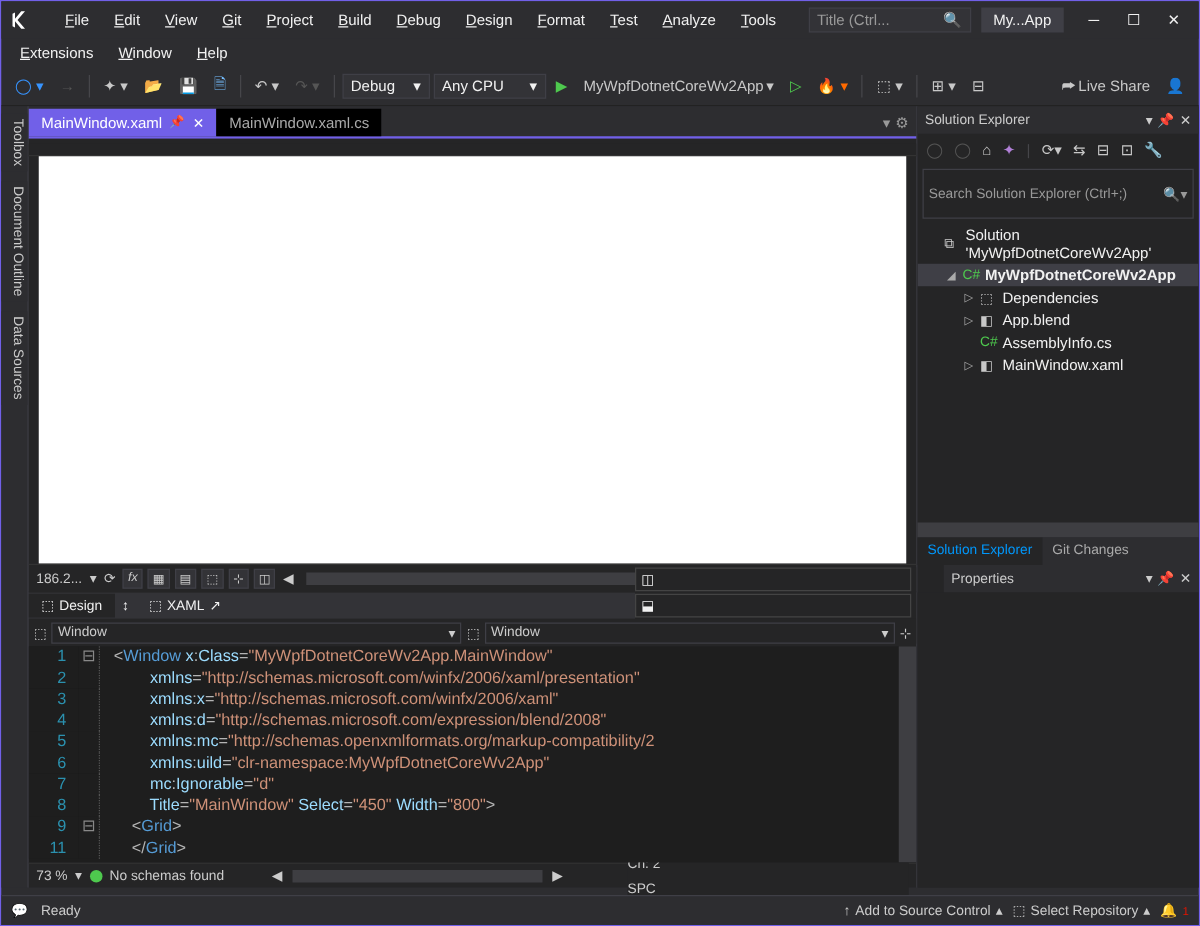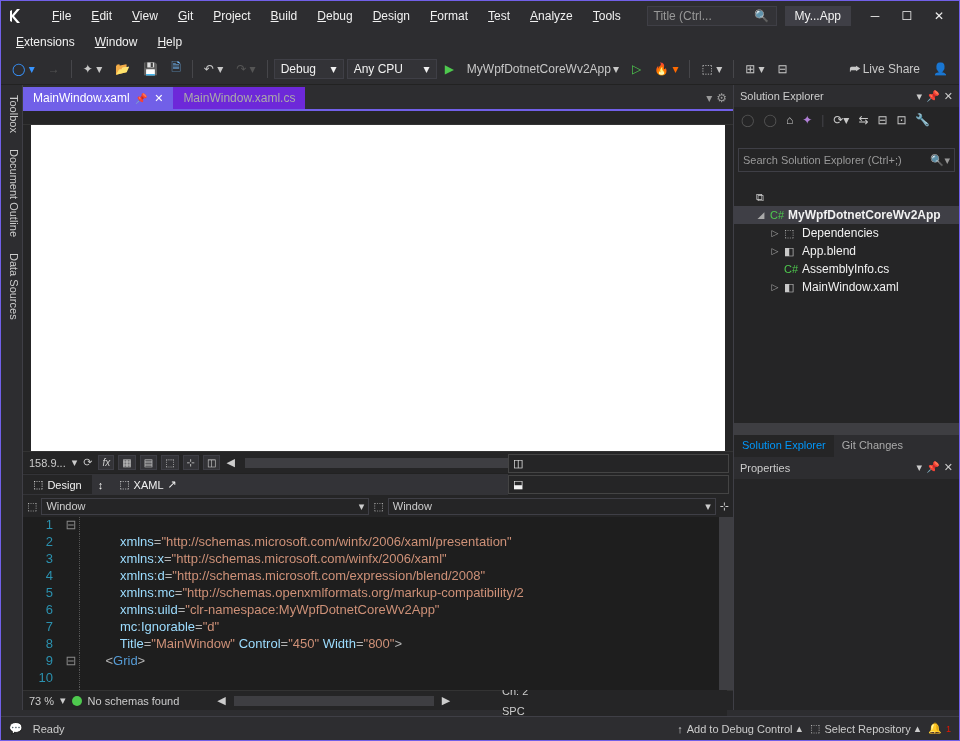--- a/index.html
+++ b/index.html
@@ -30,21 +30,21 @@
 
 
 .main { display:flex; height:625px; }
 .left-rail { width:22px; background:#2d2d30; writing-mode:vertical-rl; display:flex; gap:8px; padding-top:6px; font-size:11px; color:#ccc; border-right:1px solid #3f3f46;}
 .left-rail div { padding:4px 2px; background:#2d2d30; }
 
 .center { flex:1; display:flex; flex-direction:column; border-right:1px solid #3f3f46; }
 .tabs { height:26px; display:flex; align-items:flex-end; background:#2d2d30; border-bottom:2px solid #7160e8; }
 .tab { padding:4px 10px; background:#1c1c1c; color:#d0d0d0; display:flex; align-items:center; gap:6px; position:relative; }
 .tab.active { background:#7160e8; color:#fff; }
-.tab.inactive { background:#6d28d9; color:#aaa; }
+.tab.inactive { background:#000000; color:#aaa; }
 .tab-close { font-size:11px; }
 .pin { font-size:10px; }
 .tabs-right { margin-left:auto; display:flex; gap:4px; padding:4px 6px; color:#999; }
 
 .designer-bar { height:10px; background:#252526; border-bottom:1px solid #333; color:#999; padding:0 6px; }
 .designer-canvas { flex:1; background:#fff; margin:0 8px 0 8px; min-height:310px; }
 .designer-wrap { background:#252526; padding-top:4px; }
 
 .zoom-bar { height:22px; background:#252526; display:flex; align-items:center; padding:0 6px; gap:6px; color:#ccc; font-size:11px; border-top:1px solid #333;}
 .zoom-icons { display:flex; gap:4px; }
@@ -77,36 +77,36 @@
 .code-status .left { display:flex; gap:6px; align-items:center; }
 .code-status .right { margin-left:auto; display:flex; gap:8px; }
 .ok-dot { width:10px; height:10px; border-radius:50%; background:#4ec94e; display:inline-block; }
 
 
 .right { width:225px; display:flex; flex-direction:column; background:#252526; }
 .panel-title { height:22px; display:flex; align-items:center; padding:0 6px; font-size:11px; background:#2d2d30; color:#ccc; }
 .panel-title .pt-right { margin-left:auto; display:flex; gap:4px; }
 .se-toolbar { height:26px; display:flex; align-items:center; padding:0 4px; gap:3px; color:#c8c8c8; }
 .se-toolbar span { padding:2px 3px; }
-.se-search { height:24px; border:1px solid #3f3f46; margin:15px 4px; padding:2px 4px; color:#999; display:flex; align-items:center; font-size:11px; }
+.se-search { height:40px; border:1px solid #3f3f46; margin:2px 4px; padding:2px 4px; color:#999; display:flex; align-items:center; font-size:11px; }
 .se-search .mag { margin-left:auto; }
 .tree { flex:1; padding:2px 0; font-size:12px; overflow:hidden; position:relative; }
 .tree-row { display:flex; align-items:center; padding:2px 4px; gap:4px; }
 .tree-row.sel { background:#3f3f46; }
 .tree-row.proj .label { font-weight:bold; }
 .tree-indent { display:inline-block; }
 .exp { width:10px; font-size:9px; color:#aaa; text-align:center; }
 .tree-icon { width:14px; font-size:11px; }
 .tree-scroll-h { height:12px; background:#3e3e42; margin-top:auto; }
 .panel-tabs { height:22px; display:flex; background:#2d2d30; font-size:11px; }
 .panel-tabs div { padding:4px 8px; color:#aaa; }
 .panel-tabs div.active { background:#252526; color:#0097fb; border-bottom:0; }
 
 .props { flex:1; background:#252526; }
-.props-title { height:22px; display:flex; align-items:center; padding:0 6px; font-size:11px; background:#2d2d30; color:#ccc; }
+.props-title { height:22px; display:flex; align-items:center; padding:0 6px; font-size:11px; background:#2d2d30; color:#ccc;margin-left:21px; }
 .props-title .pt-right { margin-left:auto; display:flex; gap:4px; }
 
 
 .statusbar { height:24px; background:#2d2d30; display:flex; align-items:center; padding:0 8px; gap:10px; font-size:11px; color:#ccc; position:absolute; bottom:0; left:0; right:0; border-top:1px solid #3f3f46;}
 .statusbar .sb-right { margin-left:auto; display:flex; gap:8px; align-items:center; }
 .sb-btn { display:flex; align-items:center; gap:4px; }
 
 svg { display:block; }
 </style>
 </head>
@@ -208,21 +208,21 @@
         <span>⚙</span>
       </div>
     </div>
 
     <div class="designer-wrap" style="display:flex;flex-direction:column;height:340px;">
       <div class="designer-bar"></div>
       <div class="designer-canvas"></div>
     </div>
 
     <div class="zoom-bar">
-      <span>158.9...</span>
+      <span>186.2...</span>
         <span>▾</span>
       <span>⟳</span>
       <div class="zoom-icons">
         <span><i>fx</i></span>
         <span>▦</span>
         <span>▤</span>
         <span>⬚</span>
         <span>⊹</span>
         <span>◫</span>
       </div>
@@ -255,20 +255,21 @@
         </div>
       <span>⊹</span>
     </div>
 
     <div class="code">
       <div id="codebody">
           <div class="code-line">
             <div class="ln">1</div>
             <div class="fold">⊟</div>
             <div class="gutter-line"></div>
+            <div class="code-text"><span class="c-punct">&lt;</span><span class="c-tag">Window</span> <span class="c-ns">x</span><span class="c-punct">:</span><span class="c-attr">Class</span><span class="c-punct">=</span><span class="c-str">"MyWpfDotnetCoreWv2App.MainWindow"</span></div>
           </div>
           <div class="code-line">
             <div class="ln">2</div>
             <div class="fold"></div>
             <div class="gutter-line"></div>
             <div class="code-text">        <span class="c-attr">xmlns</span><span class="c-punct">=</span><span class="c-str">"http://schemas.microsoft.com/winfx/2006/xaml/presentation"</span></div>
           </div>
           <div class="code-line">
             <div class="ln">3</div>
             <div class="fold"></div>
@@ -296,33 +297,27 @@
           <div class="code-line">
             <div class="ln">7</div>
             <div class="fold"></div>
             <div class="gutter-line"></div>
             <div class="code-text">        <span class="c-ns">mc</span><span class="c-punct">:</span><span class="c-attr">Ignorable</span><span class="c-punct">=</span><span class="c-str">"d"</span></div>
           </div>
           <div class="code-line">
             <div class="ln">8</div>
             <div class="fold"></div>
             <div class="gutter-line"></div>
-            <div class="code-text">        <span class="c-attr">Title</span><span class="c-punct">=</span><span class="c-str">"MainWindow"</span> <span class="c-attr">Control</span><span class="c-punct">=</span><span class="c-str">"450"</span> <span class="c-attr">Width</span><span class="c-punct">=</span><span class="c-str">"800"</span><span class="c-punct">&gt;</span></div>
+            <div class="code-text">        <span class="c-attr">Title</span><span class="c-punct">=</span><span class="c-str">"MainWindow"</span> <span class="c-attr">Select</span><span class="c-punct">=</span><span class="c-str">"450"</span> <span class="c-attr">Width</span><span class="c-punct">=</span><span class="c-str">"800"</span><span class="c-punct">&gt;</span></div>
           </div>
           <div class="code-line">
             <div class="ln">9</div>
             <div class="fold">⊟</div>
             <div class="gutter-line"></div>
             <div class="code-text">    <span class="c-punct">&lt;</span><span class="c-tag">Grid</span><span class="c-punct">&gt;</span></div>
-          </div>
-          <div class="code-line">
-            <div class="ln">10</div>
-            <div class="fold"></div>
-            <div class="gutter-line"></div>
-            <div class="code-text"></div>
           </div>
           <div class="code-line">
             <div class="ln">11</div>
             <div class="fold"></div>
             <div class="gutter-line"></div>
             <div class="code-text">    <span class="c-punct">&lt;/</span><span class="c-tag">Grid</span><span class="c-punct">&gt;</span></div>
           </div>
         </div>
       <div class="code-scroll"></div>
     </div>
@@ -369,20 +364,21 @@
     </div>
     <div class="se-search">
       <span>Search Solution Explorer (Ctrl+;)</span>
       <span class="mag">🔍▾</span>
     </div>
     <div class="tree" id="tree">
         <div class="tree-row">
           <span class="tree-indent" style="width:0px"></span>
           <span class="exp"></span>
           <span class="tree-icon" style="color:#ccc">⧉</span>
+          <span class="label">Solution 'MyWpfDotnetCoreWv2App'</span>
         </div>
         <div class="tree-row sel proj">
           <span class="tree-indent" style="width:14px"></span>
           <span class="exp">◢</span>
           <span class="tree-icon" style="color:#4ec94e">C#</span>
           <span class="label">MyWpfDotnetCoreWv2App</span>
         </div>
         <div class="tree-row">
           <span class="tree-indent" style="width:28px"></span>
           <span class="exp">▷</span>
@@ -423,17 +419,17 @@
       </div>
     </div>
     <div class="props"></div>
   </div>
 </div>
 
 <div class="statusbar">
   <span>💬</span>
   <span>Ready</span>
   <div class="sb-right">
-    <div class="sb-btn">↑ <span>Add to Debug Control</span> ▴</div>
+    <div class="sb-btn">↑ <span>Add to Source Control</span> ▴</div>
     <div class="sb-btn">⬚ <span>Select Repository</span> ▴</div>
     <div class="sb-btn">🔔<sub style="color:#e51400">1</sub></div>
   </div>
 </div>
 
 </body></html>

